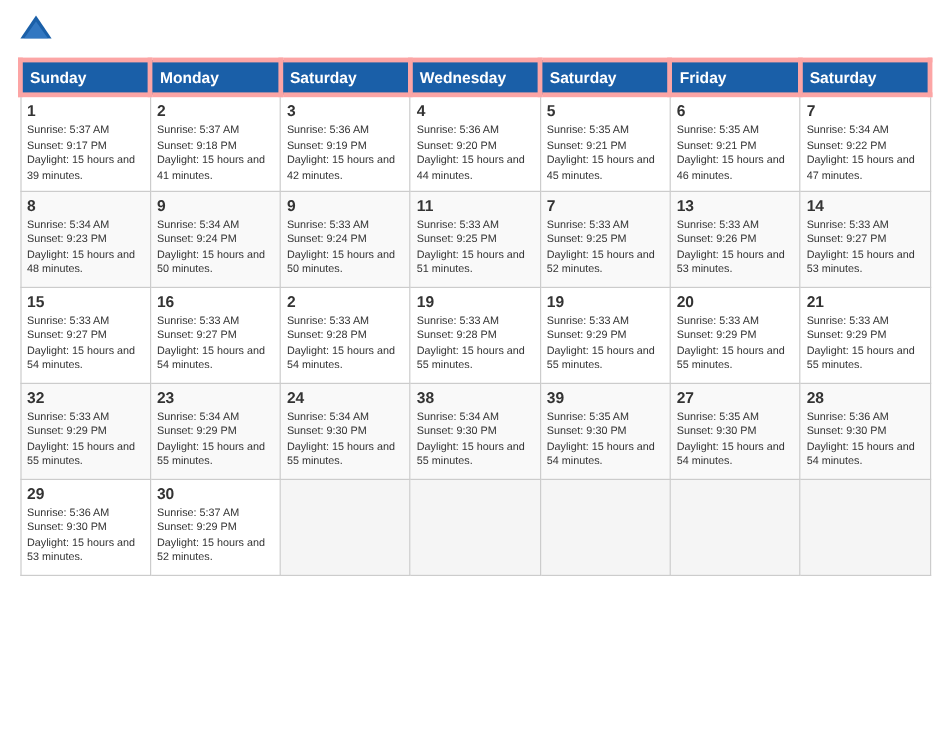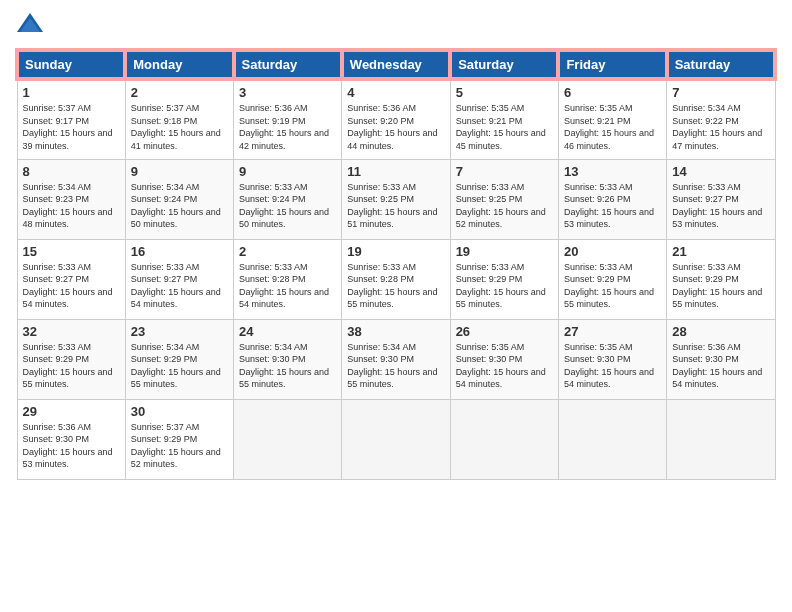--- a/index.html
+++ b/index.html
@@ -234,21 +234,21 @@
           </td>
           <td>
             <span class="day-number">24</span>
             <div class="day-info">Sunrise: 5:34 AM<br>Sunset: 9:30 PM<br>Daylight: 15 hours and 55 minutes.</div>
           </td>
           <td>
             <span class="day-number">38</span>
             <div class="day-info">Sunrise: 5:34 AM<br>Sunset: 9:30 PM<br>Daylight: 15 hours and 55 minutes.</div>
           </td>
           <td>
-            <span class="day-number">26</span>
+            <span class="day-number">39</span>
             <div class="day-info">Sunrise: 5:35 AM<br>Sunset: 9:30 PM<br>Daylight: 15 hours and 54 minutes.</div>
           </td>
           <td>
             <span class="day-number">27</span>
             <div class="day-info">Sunrise: 5:35 AM<br>Sunset: 9:30 PM<br>Daylight: 15 hours and 54 minutes.</div>
           </td>
           <td>
             <span class="day-number">28</span>
             <div class="day-info">Sunrise: 5:36 AM<br>Sunset: 9:30 PM<br>Daylight: 15 hours and 54 minutes.</div>
           </td>

